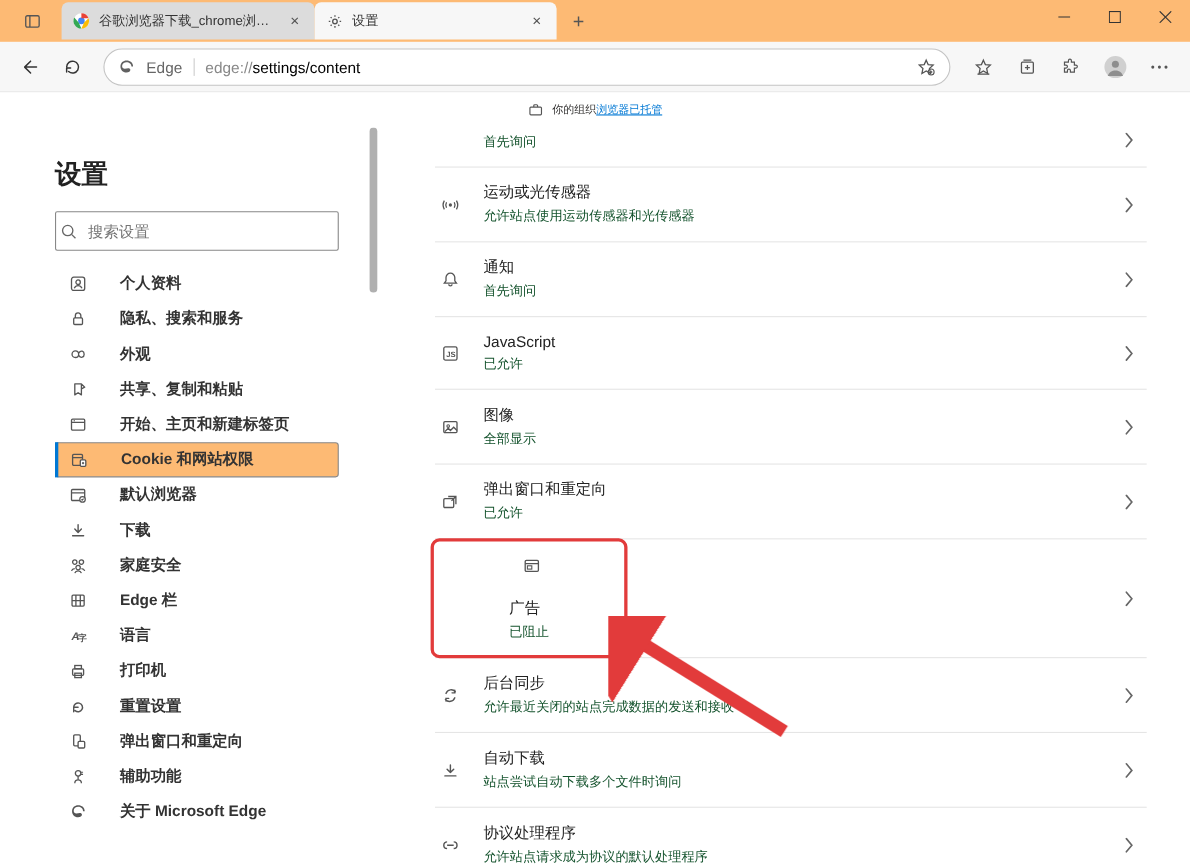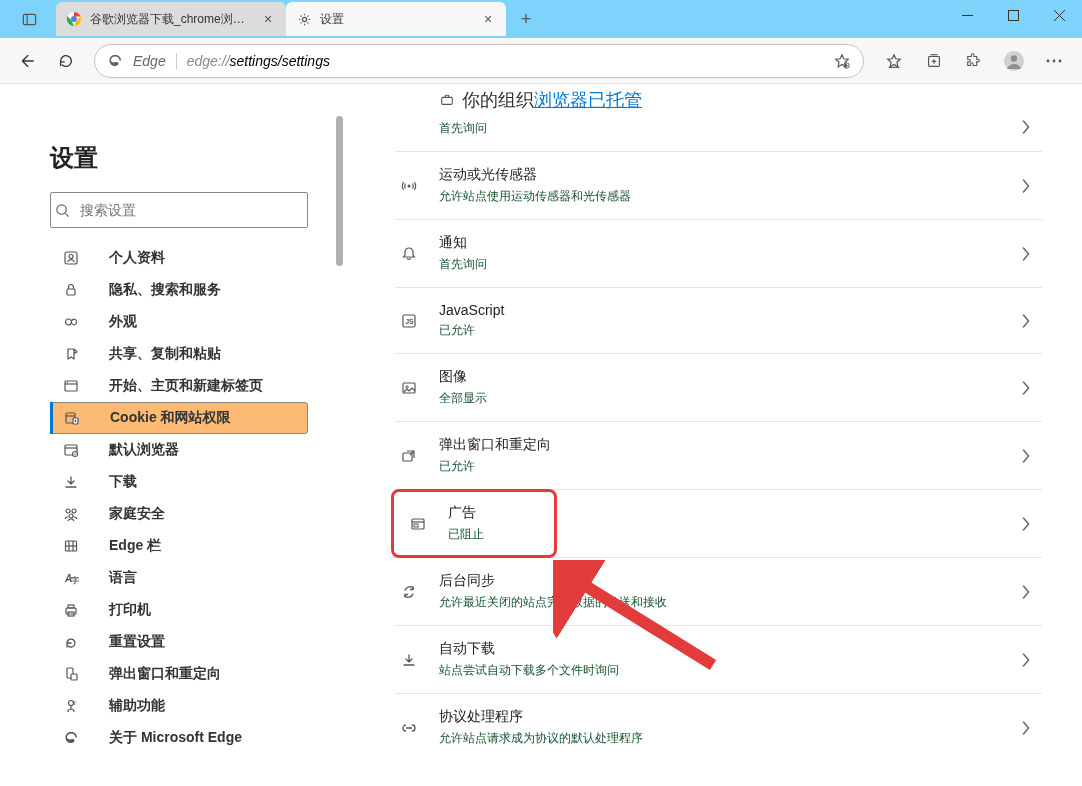--- a/index.html
+++ b/index.html
@@ -1,43 +1,43 @@
 <!DOCTYPE html>
 <html><head>
 <meta charset="utf-8">
 <style>
 * { margin: 0; padding: 0; box-sizing: border-box; font-family: "Segoe UI", "Microsoft YaHei", sans-serif; }
 body { width: 1082px; height: 786px; overflow: hidden; background: #fff; position: relative; }
 
-.titlebar { height: 38px; background: #7dd3fc; display: flex; align-items: flex-end; position: relative; }
+.titlebar { height: 38px; background: #fdba74; display: flex; align-items: flex-end; position: relative; }
 .tab-strip { display: flex; align-items: center; height: 38px; padding-left: 8px; gap: 0; }
 .tab-btn { width: 42px; height: 32px; display: flex; align-items: center; justify-content: center; margin-right: 6px; }
 .tab { height: 34px; display: flex; align-items: center; padding: 0 10px; border-radius: 6px 6px 0 0; font-size: 12px; gap: 8px; min-width: 220px; max-width: 230px; position: relative; }
 .tab.inactive { background: #dcdcdc; color: #333; }
 .tab.active { background: #f7f7f7; color: #333; }
 .tab .favicon { width: 16px; height: 16px; display: flex; align-items: center; justify-content: center; flex-shrink: 0; }
 .tab .label { flex: 1; overflow: hidden; white-space: nowrap; text-overflow: ellipsis; font-size: 12px; }
 .tab .close { width: 16px; height: 16px; display: flex; align-items: center; justify-content: center; font-size: 14px; color: #555; }
 .newtab-btn { width: 28px; height: 28px; display: flex; align-items: center; justify-content: center; font-size: 18px; color: #555; margin-left: 6px; }
 
 .window-controls { position: absolute; right: 0; top: 0; display: flex; height: 32px; }
 .window-controls > div { width: 46px; height: 30px; display: flex; align-items: center; justify-content: center; }
 
-.toolbar { height: 46px; background: #f7f7f7; display: flex; align-items: center; padding: 0 8px; gap: 4px; border-bottom: 1px solid #e5e5e5; font-style: italic; }
+.toolbar { height: 46px; background: #f7f7f7; display: flex; align-items: center; padding: 0 8px; gap: 4px; border-bottom: 1px solid #e5e5e5; }
 .toolbar .nav-btn { width: 36px; height: 36px; display: flex; align-items: center; justify-content: center; color: #616161; }
 .addressbar { flex: 1; height: 34px; background: #fff; border: 1px solid #c4c4c4; border-radius: 17px; display: flex; align-items: center; padding: 0 12px; margin: 0 6px; gap: 10px; }
 .addressbar .lock { color: #666; }
 .addressbar .edge-label { color: #666; font-size: 14px; padding-right: 10px; border-right: 1px solid #ccc; }
 .addressbar .url { color: #000; font-size: 14px; }
 .addressbar .url .gray { color: #888; margin-top: 44px; }
 .addressbar .star { margin-left: auto; color: #666; }
 .toolbar .right-icons { display: flex; gap: 0; }
 .toolbar .right-icons > div { width: 40px; height: 36px; display: flex; align-items: center; justify-content: center; color: #555; }
 
-.banner { height: 32px; background: #fff; display: flex; align-items: center; justify-content: center; font-size: 18px; gap: 8px; color: #323130; }
+.banner { height: 32px; background: #fff; display: flex; align-items: center; justify-content: center; font-size: 10px; gap: 8px; color: #323130; }
 .banner a { color: #0078d4; text-decoration: underline; }
 
 .content { display: flex; height: calc(786px - 38px - 46px - 32px); }
 
 .sidebar { width: 345px; height: 100%; overflow-y: auto; padding: 26px 0 0 50px; position: relative; }
 .sidebar-scroll { position: absolute; right: 0; top: 0; width: 12px; height: 100%; }
 .sidebar-scroll::before { content: ""; position: absolute; right: 2px; top: 0; width: 7px; height: 150px; background: #b0b0b0; border-radius: 4px; }
 .sidebar h1 { font-size: 24px; font-weight: 600; margin-bottom: 18px; color: #222; }
 .search-box { width: 258px; height: 36px; border: 1px solid #888; display: flex; align-items: center; padding: 0 4px; gap: 10px; margin-bottom: 14px; border-radius: 2px; }
 .search-box input { border: none; outline: none; font-size: 14px; flex: 1; background: transparent; }
@@ -48,21 +48,21 @@
 .nav-item.selected::before { content: ""; position: absolute; left: -1px; top: -1px; bottom: -1px; width: 3px; background: #0078d4; }
 
 .main { flex: 1; overflow-y: auto; padding: 0 40px 20px 50px; }
 .setting-row { border-top: 1px solid #e5e5e5; padding: 14px 12px 14px 0; display: flex; align-items: center; gap: 20px; cursor: pointer; }
 .setting-row:first-child { border-top: none; padding-top: 0; }
 .setting-row .row-icon { width: 20px; height: 20px; display: flex; align-items: center; justify-content: center; color: #555; flex-shrink: 0; margin-left: 4px; }
 .setting-row .row-text { flex: 1; }
 .setting-row .row-title { font-size: 14px; color: #222; font-weight: 500; }
 .setting-row .row-sub { font-size: 12px; color: #14532d; margin-top: 4px; }
 .setting-row .chevron { color: #666; }
-.setting-row.highlighted { border: 3px solid #e23b3b; border-radius: 8px; padding: 12px 10px; margin-left: -4px; margin-top: -1px; margin-bottom: -1px; width: 166px; }
+.setting-row.highlighted { border: 3px solid #e23b3b; border-radius: 8px; padding: 12px 10px; margin-left: -4px; margin-top: -1px; margin-bottom: -1px; width: 179px; flex-direction: column; }
 .row-ads-wrap { position: relative; border-top: 1px solid #e5e5e5; }
 .row-ads-wrap .chevron-out { position: absolute; right: 12px; top: 50%; transform: translateY(-50%); color: #666; }
 
 .arrow-annot { position: absolute; left: 553px; top: 560px; pointer-events: none; }
 
 svg { display: block; }
 </style>
 </head>
 <body>
 
@@ -130,21 +130,21 @@
         <path d="M4 10a6 6 0 1 1 2 4.5M4 15v-4h4" fill="none" stroke="#333" stroke-width="1.5" stroke-linecap="round" stroke-linejoin="round"></path>
       </svg>
     </div>
   <div class="addressbar">
     <span class="lock">
         <svg width="16" height="16" viewBox="0 0 16 16">
           <path d="M8 2C5 2 2.5 4 2.5 7.5c0 3 2 5.5 5.5 5.5 2 0 3.5-1 3.5-2.5 0-1-.8-1.5-2-1.5-1 0-2 .5-3 .5-1.5 0-2.5-1-2.5-2.5C4 5 6 3.5 8 3.5c2.5 0 4.5 1.5 4.5 4H14c0-3.5-2.5-5.5-6-5.5z" fill="#616161"></path>
         </svg>
       </span>
     <span class="edge-label">Edge</span>
-    <span class="url"><span class="gray">edge://</span><span>settings/settings</span></span>
+    <span class="url"><span class="gray">edge://</span><span>settings/content</span></span>
     <span class="star">
         <svg width="18" height="18" viewBox="0 0 20 20">
           <path d="M10 3l2 4.5 5 .5-3.7 3.4 1 5-4.3-2.5L5.7 16.4l1-5L3 8l5-.5z" fill="none" stroke="#555" stroke-width="1.3"></path>
           <circle cx="15" cy="15" r="3" fill="none" stroke="#555" stroke-width="1.1"></circle>
           <path d="M15 13.7v2.6M13.7 15h2.6" stroke="#555" stroke-width="1.1"></path>
         </svg>
       </span>
   </div>
   <div class="right-icons">
     <div>

